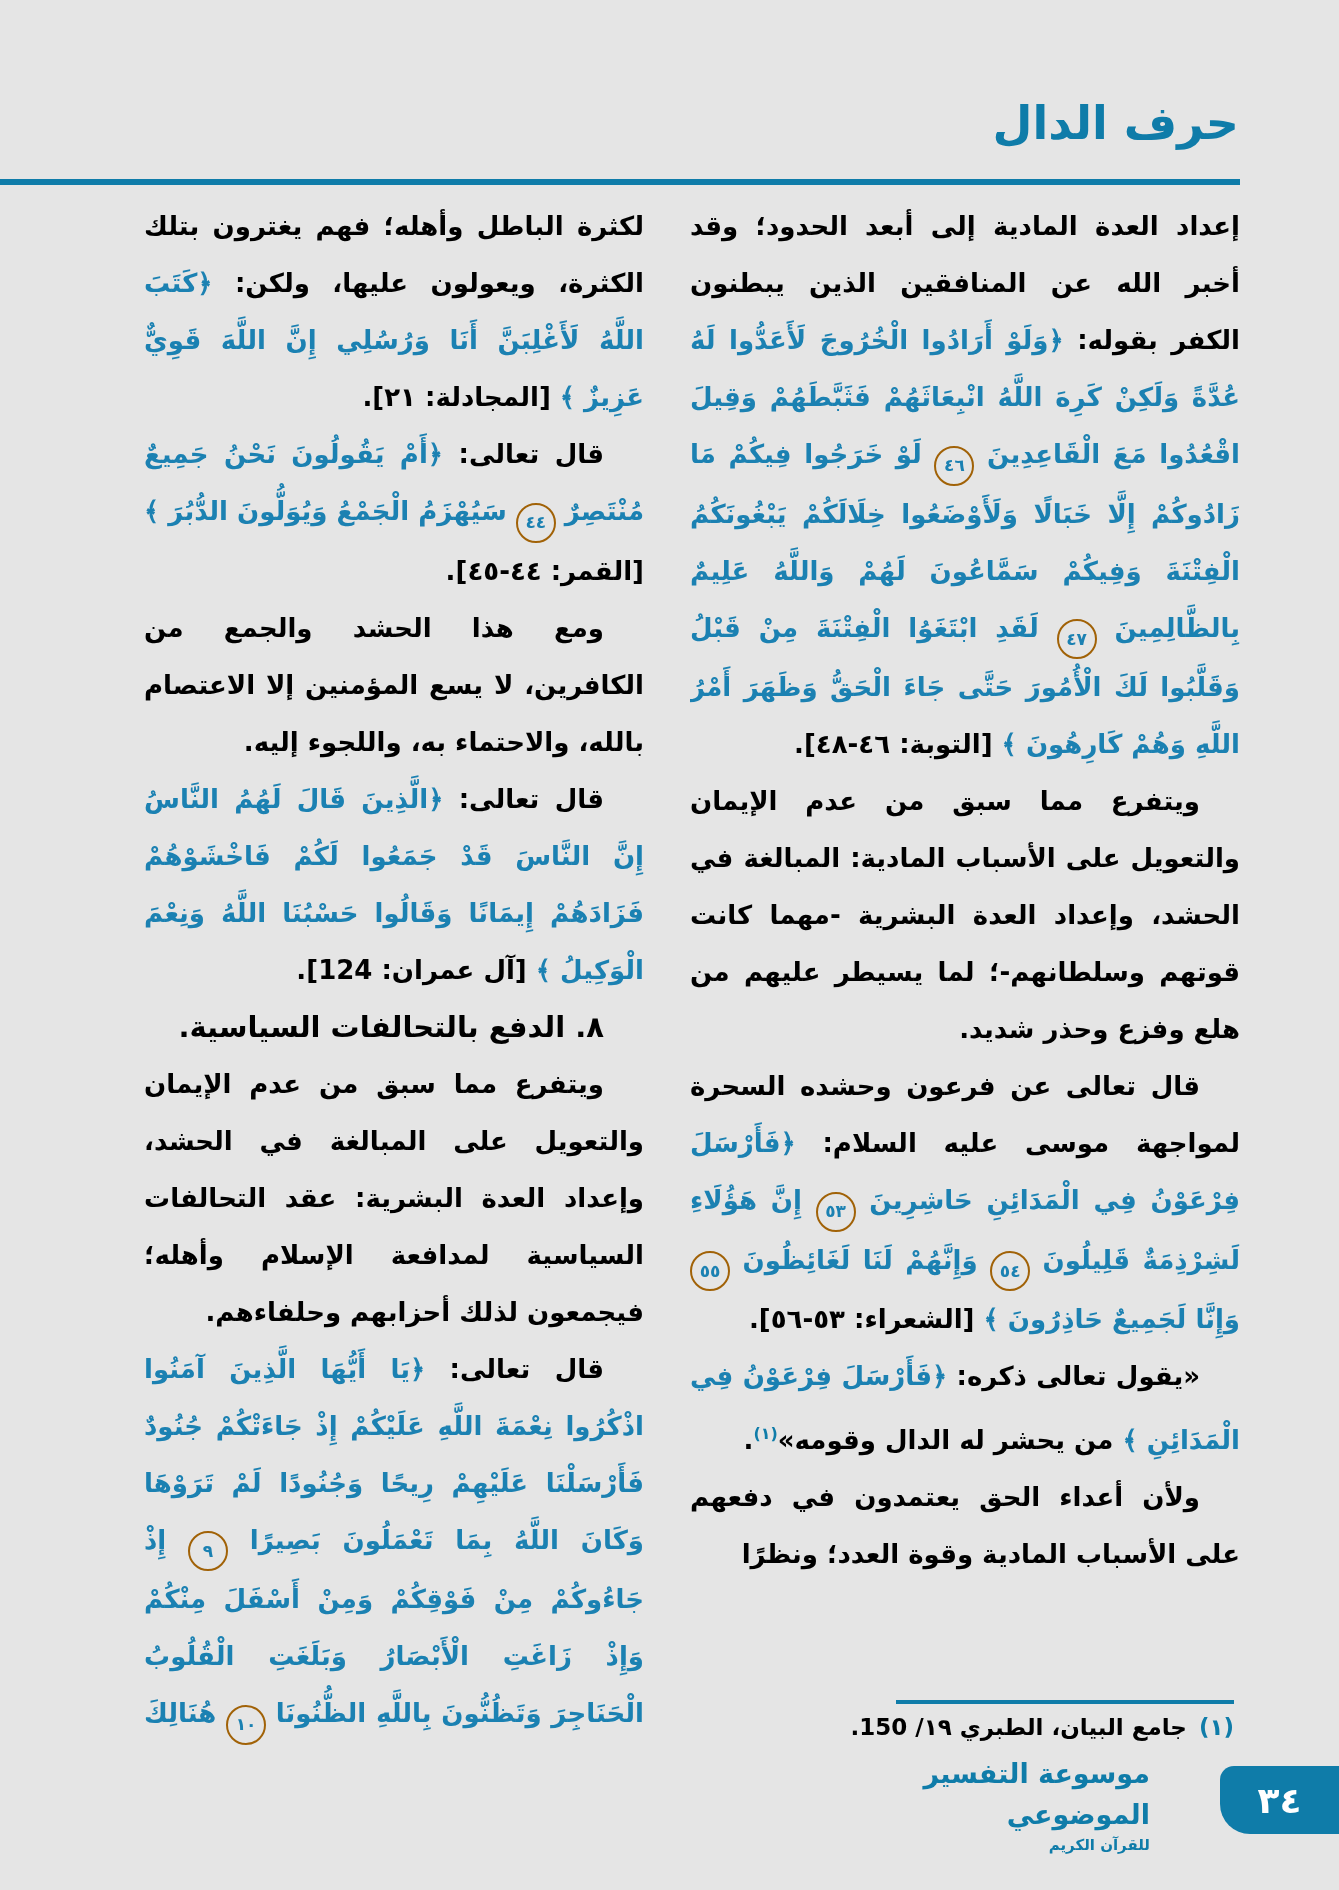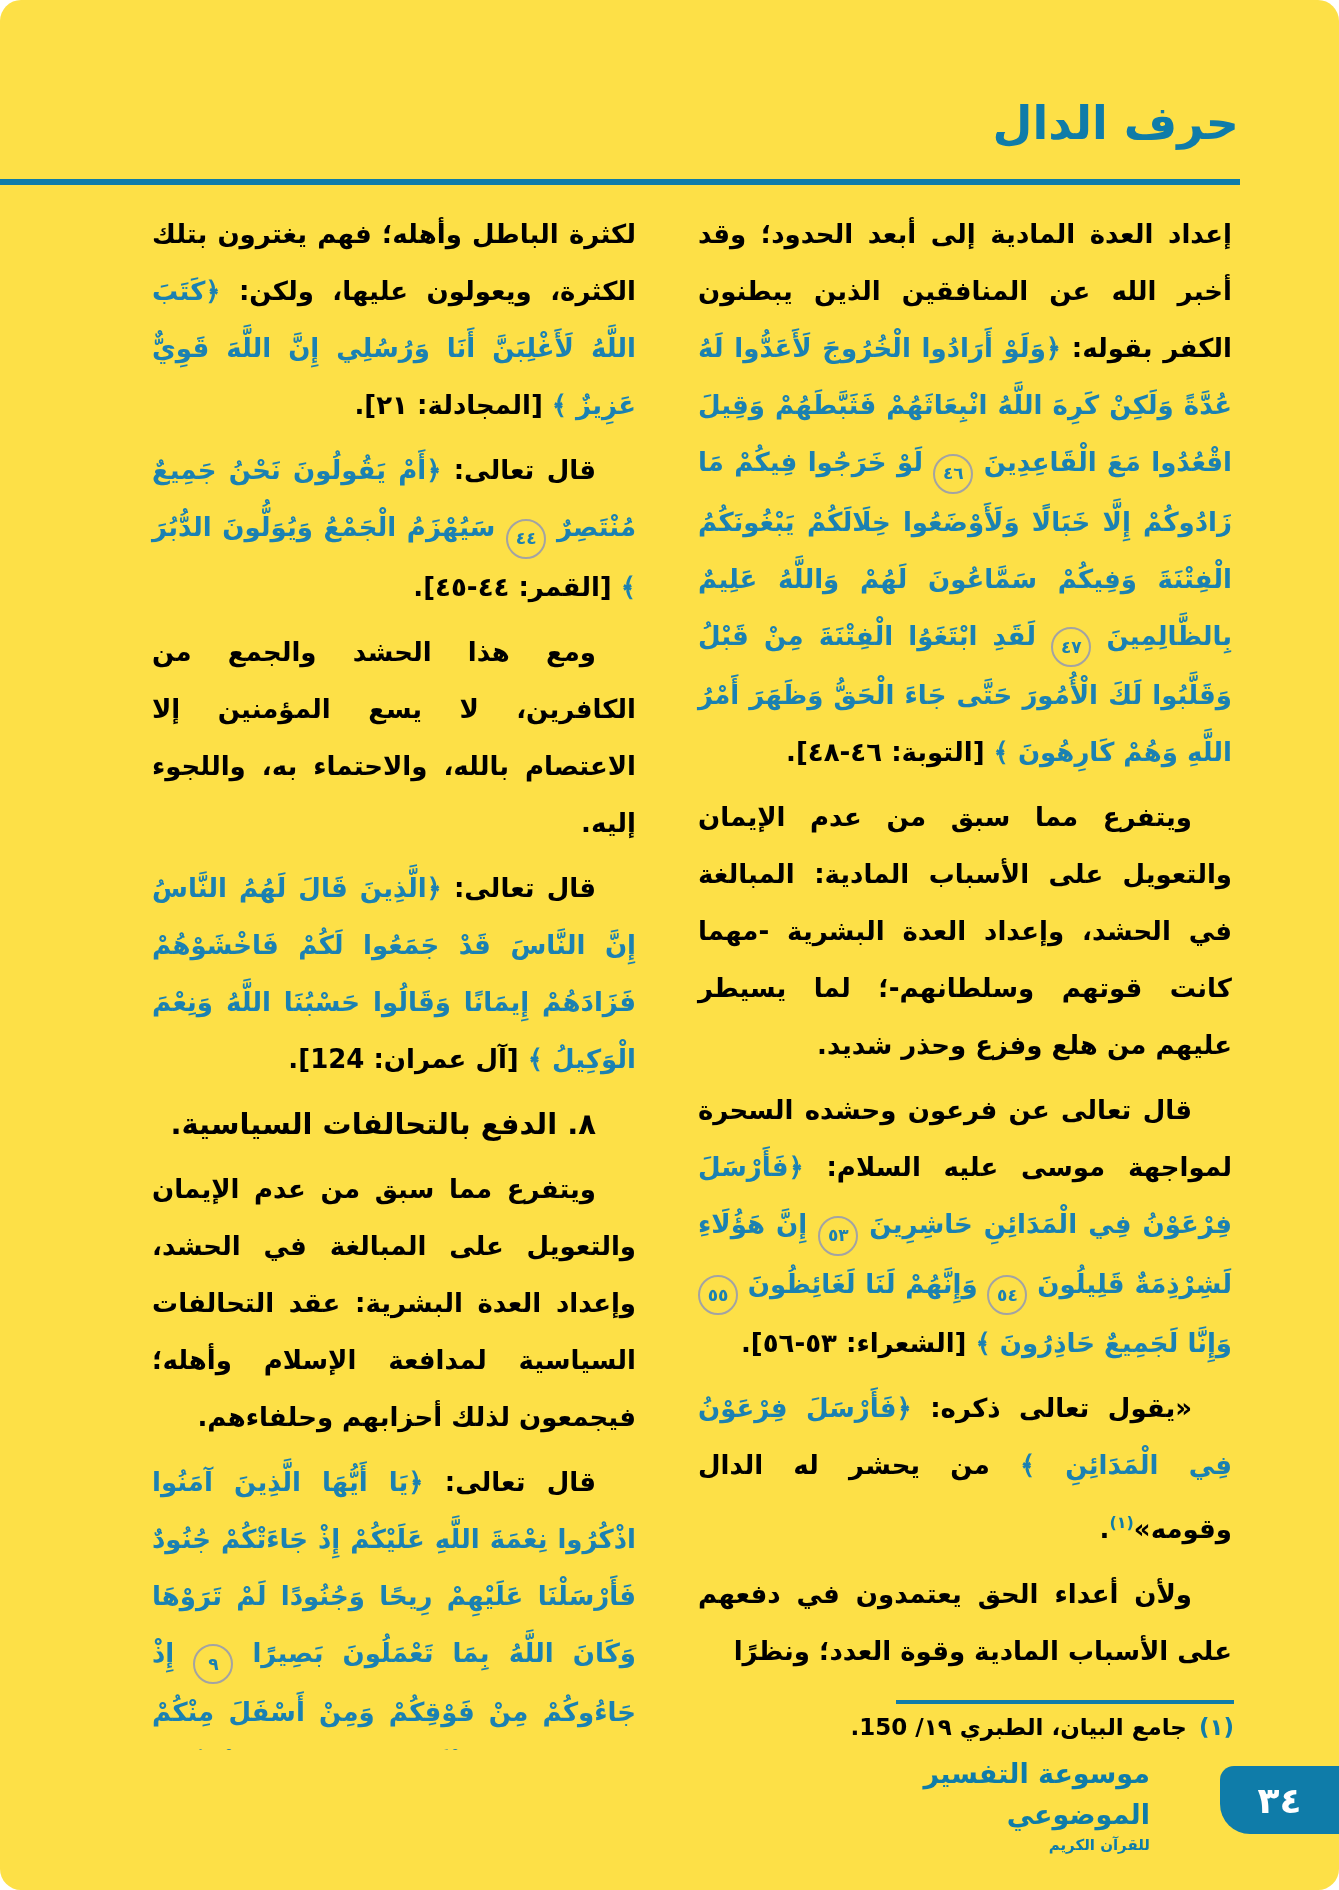--- a/index.html
+++ b/index.html
@@ -1,47 +1,47 @@
 <!DOCTYPE html>
 <html lang="ar" dir="rtl"><head>
 <meta charset="utf-8">
 <style>
   html,body{margin:0;padding:0;background:#ffffff;}
   .page{
     position:relative;width:1339px;height:1890px;margin:0 auto;
-    background:#fde047;overflow:hidden;direction:rtl;
-    font-family:"DejaVu Sans",sans-serif;color:#000;border-radius:21px;
+    background:#e5e5e5;overflow:hidden;direction:rtl;
+    font-family:"DejaVu Sans",sans-serif;color:#000;
   }
   
   .header-title{
     position:absolute;top:96px;right:100px;
     font-size:46px;font-weight:bold;color:#0F7CA9;
     letter-spacing:-1px;
   }
   .header-rule{
     position:absolute;top:179px;left:0;width:1240px;height:6px;
     background:#0F7CA9;
   }
   
   .columns{
     position:absolute;top:198px;right:99px;width:1096px;
     display:flex;gap:46px;
   }
   .col{text-align:justify;}
   .col-right{width:550px;height:1488px;overflow:hidden;}
   .col-left{width:500px;height:1552px;overflow:hidden;}
-  .block{margin:8px;font-size:26px;line-height:57px;font-weight:700;color:#000;}
+  .block{margin:0;font-size:26px;line-height:57px;font-weight:700;color:#000;}
   .block.indent{text-indent:40px;}
   .type-heading{font-size:29px;}
   .run-body{color:#000;}
   .run-ref{color:#000;}
   .run-quran{color:#1B81B2;}
   .ayah-num{
     display:inline-flex;align-items:center;justify-content:center;
-    width:36px;height:36px;border:2px solid #a3a3a3;border-radius:50%;
+    width:36px;height:36px;border:2px solid #a16207;border-radius:50%;
     color:#1B81B2;font-size:17px;line-height:1;vertical-align:-8px;
     text-indent:0;
   }
   .run-footref{
     color:#0F7CA9;font-size:16px;vertical-align:super;font-weight:700;
   }
   
   .fn-divider{
     position:absolute;top:1700px;right:105px;width:338px;height:4px;
     background:#0F7CA9;

